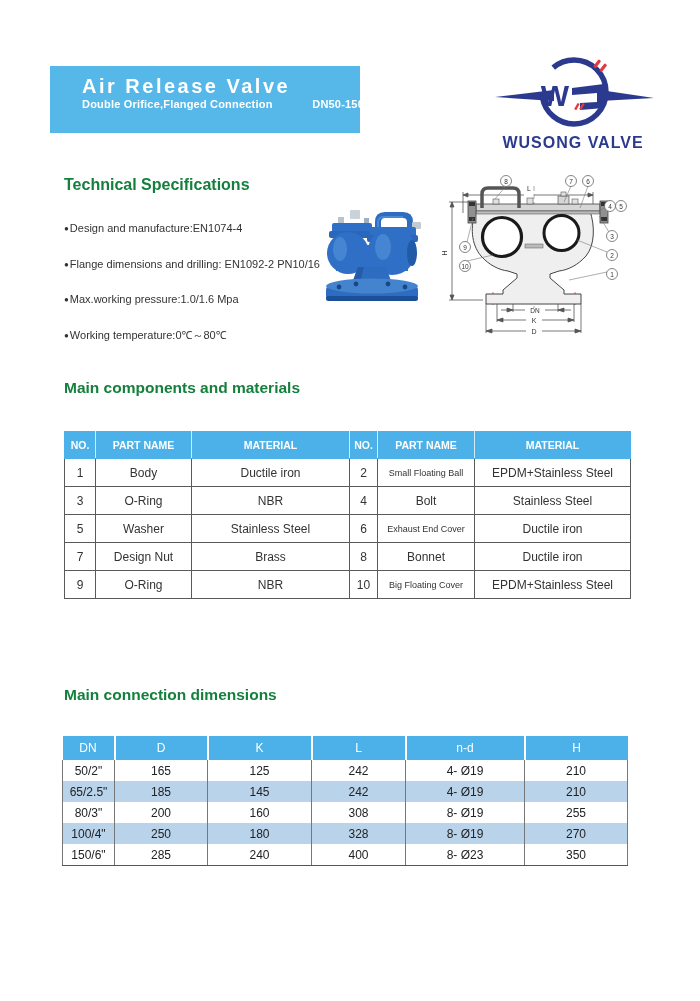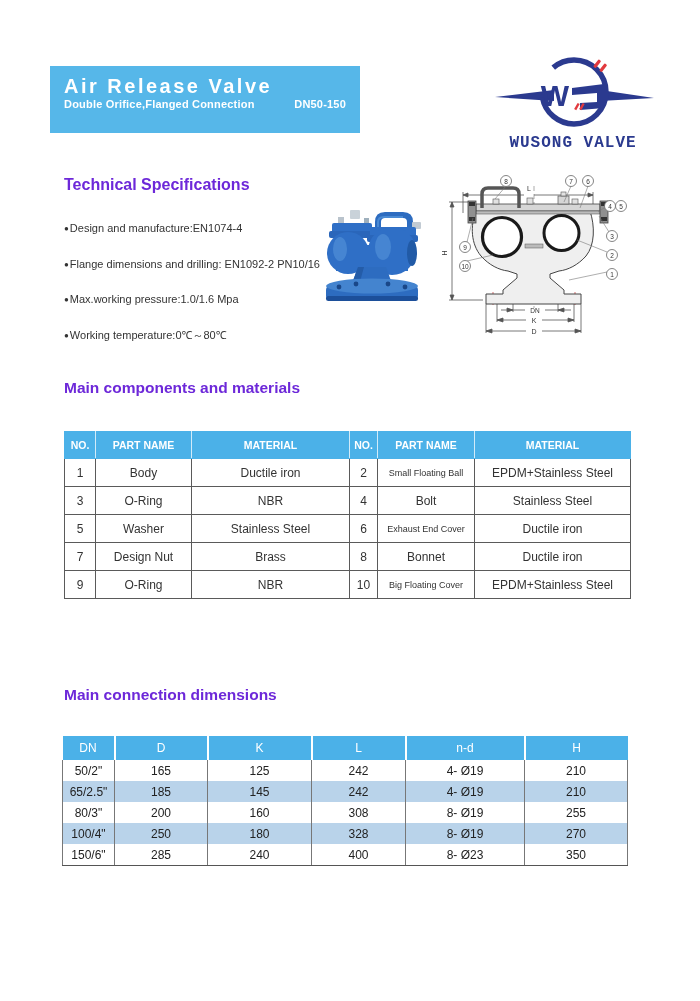--- a/index.html
+++ b/index.html
@@ -1,32 +1,32 @@
 <!DOCTYPE html>
 <html><head>
 <meta charset="utf-8">
 <style>
   html,body{margin:0;padding:0;background:#fff;}
   .page{position:relative;width:700px;height:1001px;background:#fff;overflow:hidden;
         font-family:"Liberation Sans",sans-serif;color:#3b3b3b;}
 
   
   .band{position:absolute;left:50px;top:66px;width:310px;height:67px;background:#56b7e9;
-        color:#fff;padding:9px 0 0 14px;box-sizing:border-box;}
+        color:#fff;padding:9px 0 0 32px;box-sizing:border-box;}
   .band-title{font-size:20px;font-weight:600;letter-spacing:2.5px;}
   .band-sub{display:flex;justify-content:space-between;width:282px;
             font-size:11px;font-weight:700;letter-spacing:.2px;}
 
   
   .logo{position:absolute;left:492px;top:46px;width:165px;height:92px;}
   .brand{position:absolute;left:488px;top:134px;width:170px;text-align:center;
-         font-size:16px;font-weight:800;letter-spacing:1px;color:#2b3a8f;font-family:Liberation Mono, monospace;}
-
-  
-  .h-cyan{position:absolute;color:#6d28d9;font-weight:600;}
+         font-size:16px;font-weight:800;letter-spacing:1px;color:#2b3a8f;}
+
+  
+  .h-cyan{position:absolute;color:#15803d;font-weight:600;}
   .h1{left:64px;top:176px;font-size:16px;}
   .h2{left:64px;top:379px;font-size:15.5px;}
   .h3{left:64px;top:686px;font-size:15.5px;}
 
   
   .specs{position:absolute;left:64px;top:203px;width:280px;}
   .spec{font-size:11px;line-height:19.5px;color:#333;white-space:nowrap;margin-top:16px;}
   .spec .dot{font-size:8px;vertical-align:1px;margin-right:1px;}
 
   

